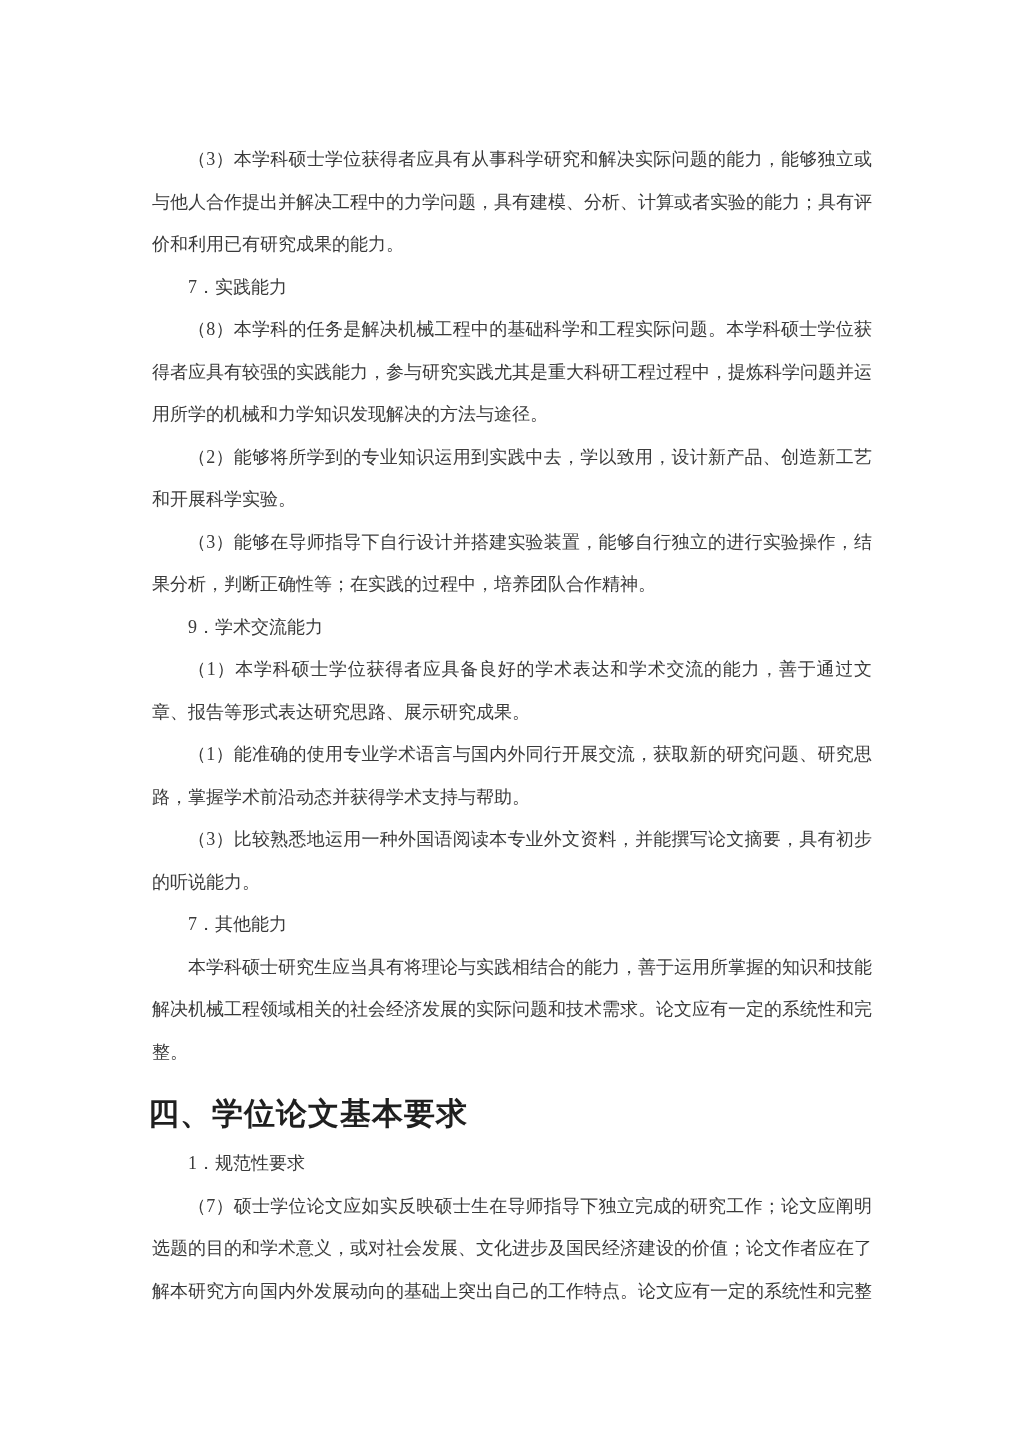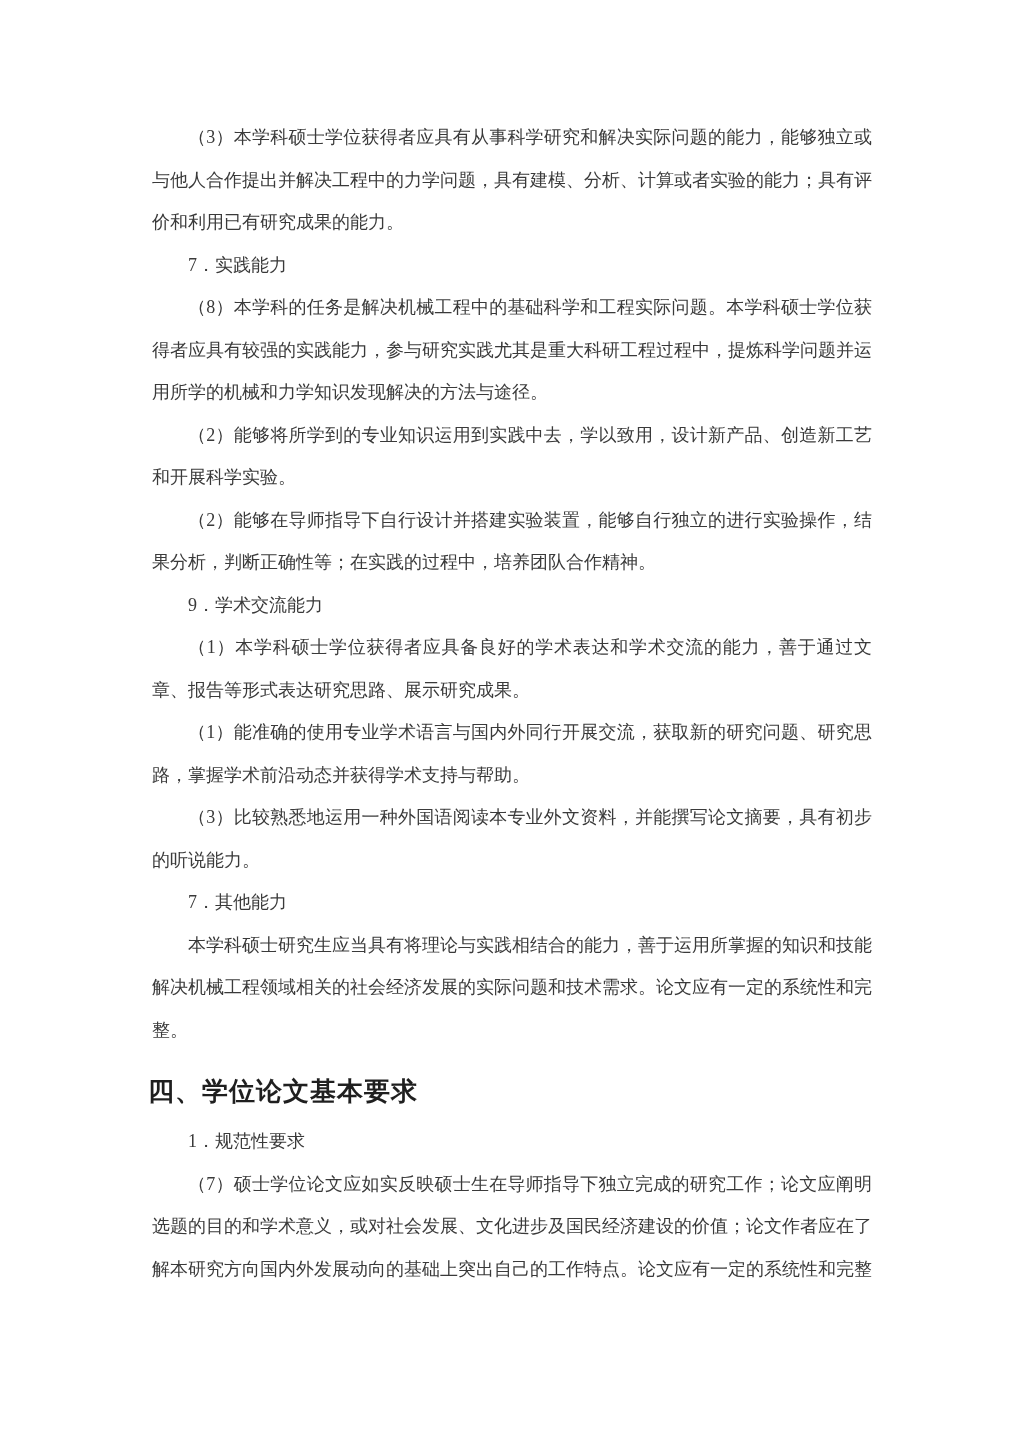--- a/index.html
+++ b/index.html
@@ -10,57 +10,57 @@
   .page {
     position: relative;
     width: 1024px;
     height: 1448px;
     background: #ffffff;
     overflow: hidden;
   }
   .content {
     position: absolute;
     left: 152px;
-    top: 116px;
+    top: 138px;
     width: 720px;
   }
   .body-para {
     margin: 0;
     padding: 0;
     font-family: "Liberation Serif", "DejaVu Serif", serif;
     font-size: 18px;
     line-height: 42.5px;
     color: #3a3a3a;
     text-align: justify;
     text-indent: 2em;
     letter-spacing: 0;
     word-break: break-all;
   }
   .section-heading {
     margin: 13px 0 0 -4px;
     padding: 0;
     font-family: "Liberation Serif", "DejaVu Serif", serif;
-    font-size: 26px;
+    font-size: 31px;
     font-weight: bold;
     line-height: 56px;
     color: #1f1f1f;
     text-indent: 0;
     letter-spacing: 1px;
   }
 </style>
 </head>
 <body>
 
 <div class="page">
   <div class="content">
     <p class="body-para">（3）本学科硕士学位获得者应具有从事科学研究和解决实际问题的能力，能够独立或与他人合作提出并解决工程中的力学问题，具有建模、分析、计算或者实验的能力；具有评价和利用已有研究成果的能力。</p>
     <p class="body-para">7．实践能力</p>
     <p class="body-para">（8）本学科的任务是解决机械工程中的基础科学和工程实际问题。本学科硕士学位获得者应具有较强的实践能力，参与研究实践尤其是重大科研工程过程中，提炼科学问题并运用所学的机械和力学知识发现解决的方法与途径。</p>
     <p class="body-para">（2）能够将所学到的专业知识运用到实践中去，学以致用，设计新产品、创造新工艺和开展科学实验。</p>
-    <p class="body-para">（2）能够在导师指导下自行设计并搭建实验装置，能够自行独立的进行实验操作，结果分析，判断正确性等；在实践的过程中，培养团队合作精神。</p>
+    <p class="body-para">（3）能够在导师指导下自行设计并搭建实验装置，能够自行独立的进行实验操作，结果分析，判断正确性等；在实践的过程中，培养团队合作精神。</p>
     <p class="body-para">9．学术交流能力</p>
     <p class="body-para">（1）本学科硕士学位获得者应具备良好的学术表达和学术交流的能力，善于通过文章、报告等形式表达研究思路、展示研究成果。</p>
     <p class="body-para">（1）能准确的使用专业学术语言与国内外同行开展交流，获取新的研究问题、研究思路，掌握学术前沿动态并获得学术支持与帮助。</p>
     <p class="body-para">（3）比较熟悉地运用一种外国语阅读本专业外文资料，并能撰写论文摘要，具有初步的听说能力。</p>
     <p class="body-para">7．其他能力</p>
     <p class="body-para">本学科硕士研究生应当具有将理论与实践相结合的能力，善于运用所掌握的知识和技能解决机械工程领域相关的社会经济发展的实际问题和技术需求。论文应有一定的系统性和完整。</p>
     <h2 class="section-heading">四、学位论文基本要求</h2>
     <p class="body-para">1．规范性要求</p>
     <p class="body-para">（7）硕士学位论文应如实反映硕士生在导师指导下独立完成的研究工作；论文应阐明选题的目的和学术意义，或对社会发展、文化进步及国民经济建设的价值；论文作者应在了解本研究方向国内外发展动向的基础上突出自己的工作特点。论文应有一定的系统性和完整</p>
   </div>

